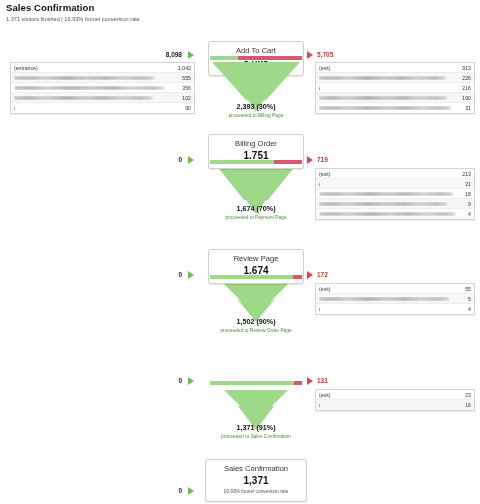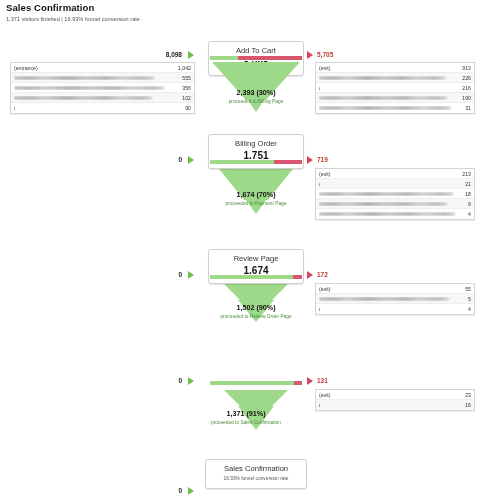--- a/index.html
+++ b/index.html
@@ -51,21 +51,21 @@
   .side-out{color:#c0392b;text-align:left;}
   .tri{position:absolute;width:0;height:0;
        border-top:4px solid transparent;border-bottom:4px solid transparent;}
   .tri-green{border-left:6px solid #6cc04a;}
   .tri-red{border-left:6px solid #d9455f;}
 
   
   .arrow{position:absolute;left:0;top:0;}
 
   .conv{position:absolute;text-align:center;width:170px;}
-  .conv-main{font-size:7.2px;font-weight:bold;color:#111;line-height:9px;}
+  .conv-main{font-size:7.2px;font-weight:bold;color:#111;line-height:9px;margin-top:14px;}
   .conv-sub{font-size:4.8px;color:#4a8f3c;line-height:7px;margin-top:1px;}
 
   
   .tbl{
     position:absolute;
     background:#ffffff;
     border:1px solid #d4d4d4;
     box-sizing:border-box;
     box-shadow:0 1px 1px rgba(0,0,0,.06);
   }
@@ -276,36 +276,37 @@
 
   <div class="bar" style="left:209px;top:380px;width:94px;">
     <div class="bar-green" style="width:91%"></div>
     <div class="bar-red" style="width:9%"></div>
   </div>
   <div class="side-num side-in" style="left:160px;top:377px;width:22px;">0</div>
   <div class="tri tri-green" style="left:188px;top:377px;"></div>
   <div class="tri tri-red" style="left:307px;top:377px;"></div>
   <div class="side-num side-out" style="left:317px;top:377px;width:40px;">131</div>
 
-  <div class="conv" style="left:161px;top:409px;">
+  <div class="conv" style="left:171px;top:409px;">
     <div class="conv-main">1,371 (91%)</div>
     <div class="conv-sub">proceeded to Sales Confirmation</div>
   </div>
 
   <div class="tbl" style="left:315px;top:389px;width:160px;">
     <div class="trow">
       <span class="tlabel">(exit)</span>
       <span class="tval">23</span>
     </div>
     <div class="trow">
       <span class="tlabel">/</span>
       <span class="tval">16</span>
     </div>
   </div>
 
   <div class="box" style="left:205px;top:459px;width:102px;">
     <div class="box-name">Sales Confirmation</div>
+    <div class="box-value">1,371</div>
     <div class="box-note">16.93% funnel conversion rate</div>
   </div>
   <div class="side-num side-in" style="left:160px;top:487px;width:22px;">0</div>
   <div class="tri tri-green" style="left:188px;top:487px;"></div>
 
 </div>
 
 </body></html>

